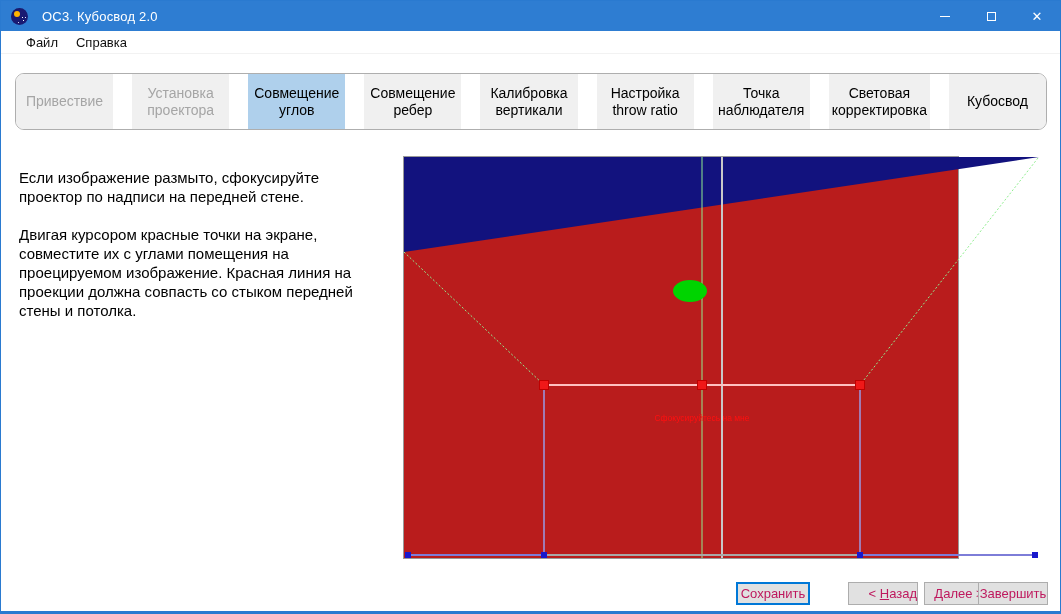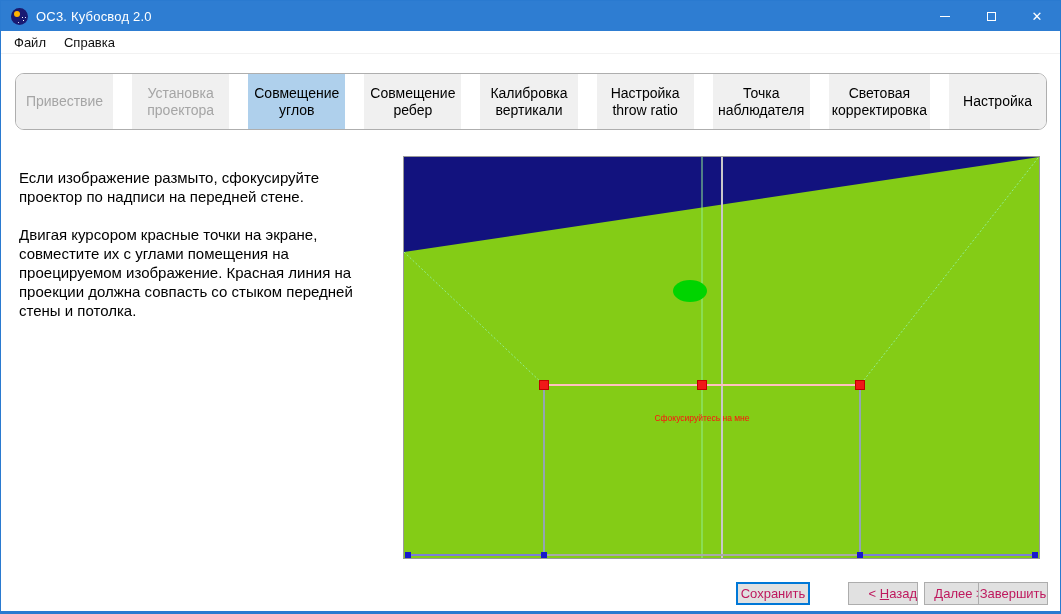--- a/index.html
+++ b/index.html
@@ -3,53 +3,53 @@
 <meta charset="utf-8">
 <style>
   * { margin:0; padding:0; box-sizing:border-box; }
   html,body { background:#4a4a4a; }
   #window {
     width:1061px; height:614px; position:relative; background:#ffffff;
     border:1px solid #2a7ad0; border-bottom:3px solid #2a7ad0;
     font-family:"Liberation Sans", sans-serif; overflow:hidden;
   }
   
-  .titlebar { height:30px; background:#2e7dd2; display:flex; align-items:center; color:#fff; }
+  .titlebar { height:30px; background:#2e7dd2; display:flex; align-items:center; color:#fff;gap:6px; }
   .app-icon { width:17px; height:17px; border-radius:50%; margin:0 8px 0 10px;
     background:radial-gradient(circle at 60% 60%, #1a1a72 60%, #10104e 100%);
     position:relative; flex:0 0 auto; }
   .app-icon .sun { position:absolute; left:3px; top:3px; width:6px; height:6px;
     border-radius:50%; background:#ffb400; }
   .app-icon .stars { position:absolute; left:11px; top:9px; width:1px; height:1px;
     background:#fff; box-shadow:1px 3px 0 #fff, -4px 5px 0 #cfcfe8, 3px 0 0 #e8e8ff; }
   .title-text { font-size:13px; letter-spacing:0.2px; }
   .win-controls { margin-left:auto; display:flex; height:100%; }
   .win-btn { width:46px; height:100%; display:flex; align-items:center; justify-content:center; cursor:default; }
   .glyph-min { width:10px; height:1px; background:#fff; }
   .glyph-max { width:9px; height:9px; border:1px solid #fff; }
   .glyph-close { color:#fff; font-size:13px; line-height:1; font-family:"DejaVu Sans",sans-serif; }
   
-  .menubar { height:23px; display:flex; align-items:center; padding-left:4px;
+  .menubar { height:23px; display:flex; align-items:center; padding-left:16px;
     font-size:13px; color:#101010; background:#fff; border-bottom:1px solid #f2f2f2; }
   .menu-item { padding:3px 9px; }
   
   .tabstrip { position:absolute; left:14px; top:72px; width:1032px; height:57px;
     background:#ffffff; border:1px solid #aeaeae; border-radius:9px;
     display:flex; gap:19px; overflow:hidden; }
   .tab { flex:1 1 0; background:#f0f0f0; display:flex; align-items:center; justify-content:center;
     text-align:center; font-size:14px; line-height:17px; color:#000; padding:2px 3px; cursor:default; }
   .tab.disabled { color:#a5a5a5; }
   .tab.active { background:#afd0ec; }
   
   .instructions { position:absolute; left:18px; top:167px; width:345px;
     font-size:15px; line-height:19px; color:#000; }
   .instructions p { margin:0 0 19px 0; }
   
-  .canvas { position:absolute; left:402px; top:155px; width:637px; height:403px;
-    border:1px solid #999999; background:#84cc16; }
+  .canvas { position:absolute; left:402px; top:155px; width:556px; height:403px;
+    border:1px solid #999999; background:#b91c1c; }
   .canvas svg { display:block; }
   
   .btn { position:absolute; top:581px; height:23px; background:#e1e1e1;
     border:1px solid #adadad; font-size:13px; color:#be185d; text-align:center;
     font-family:"Liberation Sans", sans-serif; line-height:19px; cursor:default; }
   .btn.default { border:2px solid #0078d7; }
   #btn-save   { left:735px; width:74px; }
   #btn-back   { left:847px; width:70px;text-align:right; }
   #btn-next   { left:923px; width:70px; }
   #btn-finish { left:977px; width:70px; }
@@ -86,21 +86,21 @@
 
   <div class="tabstrip">
     <div class="tab disabled">Привествие</div>
     <div class="tab disabled">Установка проектора</div>
     <div class="tab active">Совмещение углов</div>
     <div class="tab">Совмещение ребер</div>
     <div class="tab">Калибровка вертикали</div>
     <div class="tab">Настройка throw ratio</div>
     <div class="tab">Точка наблюдателя</div>
     <div class="tab">Световая корректировка</div>
-    <div class="tab">Настройка</div>
+    <div class="tab">Кубосвод</div>
   </div>
 
   <div class="instructions">
     <p>Если изображение размыто, сфокусируйте проектор по надписи на передней стене.</p>
     <p>Двигая курсором красные точки на экране, совместите их с углами помещения на проецируемом изображение. Красная линия на проекции должна совпасть со стыком передней стены и потолка.</p>
   </div>
 
   <div class="canvas">
     <svg width="635" height="401" viewBox="0 0 635 401" xmlns="http://www.w3.org/2000/svg">
 

